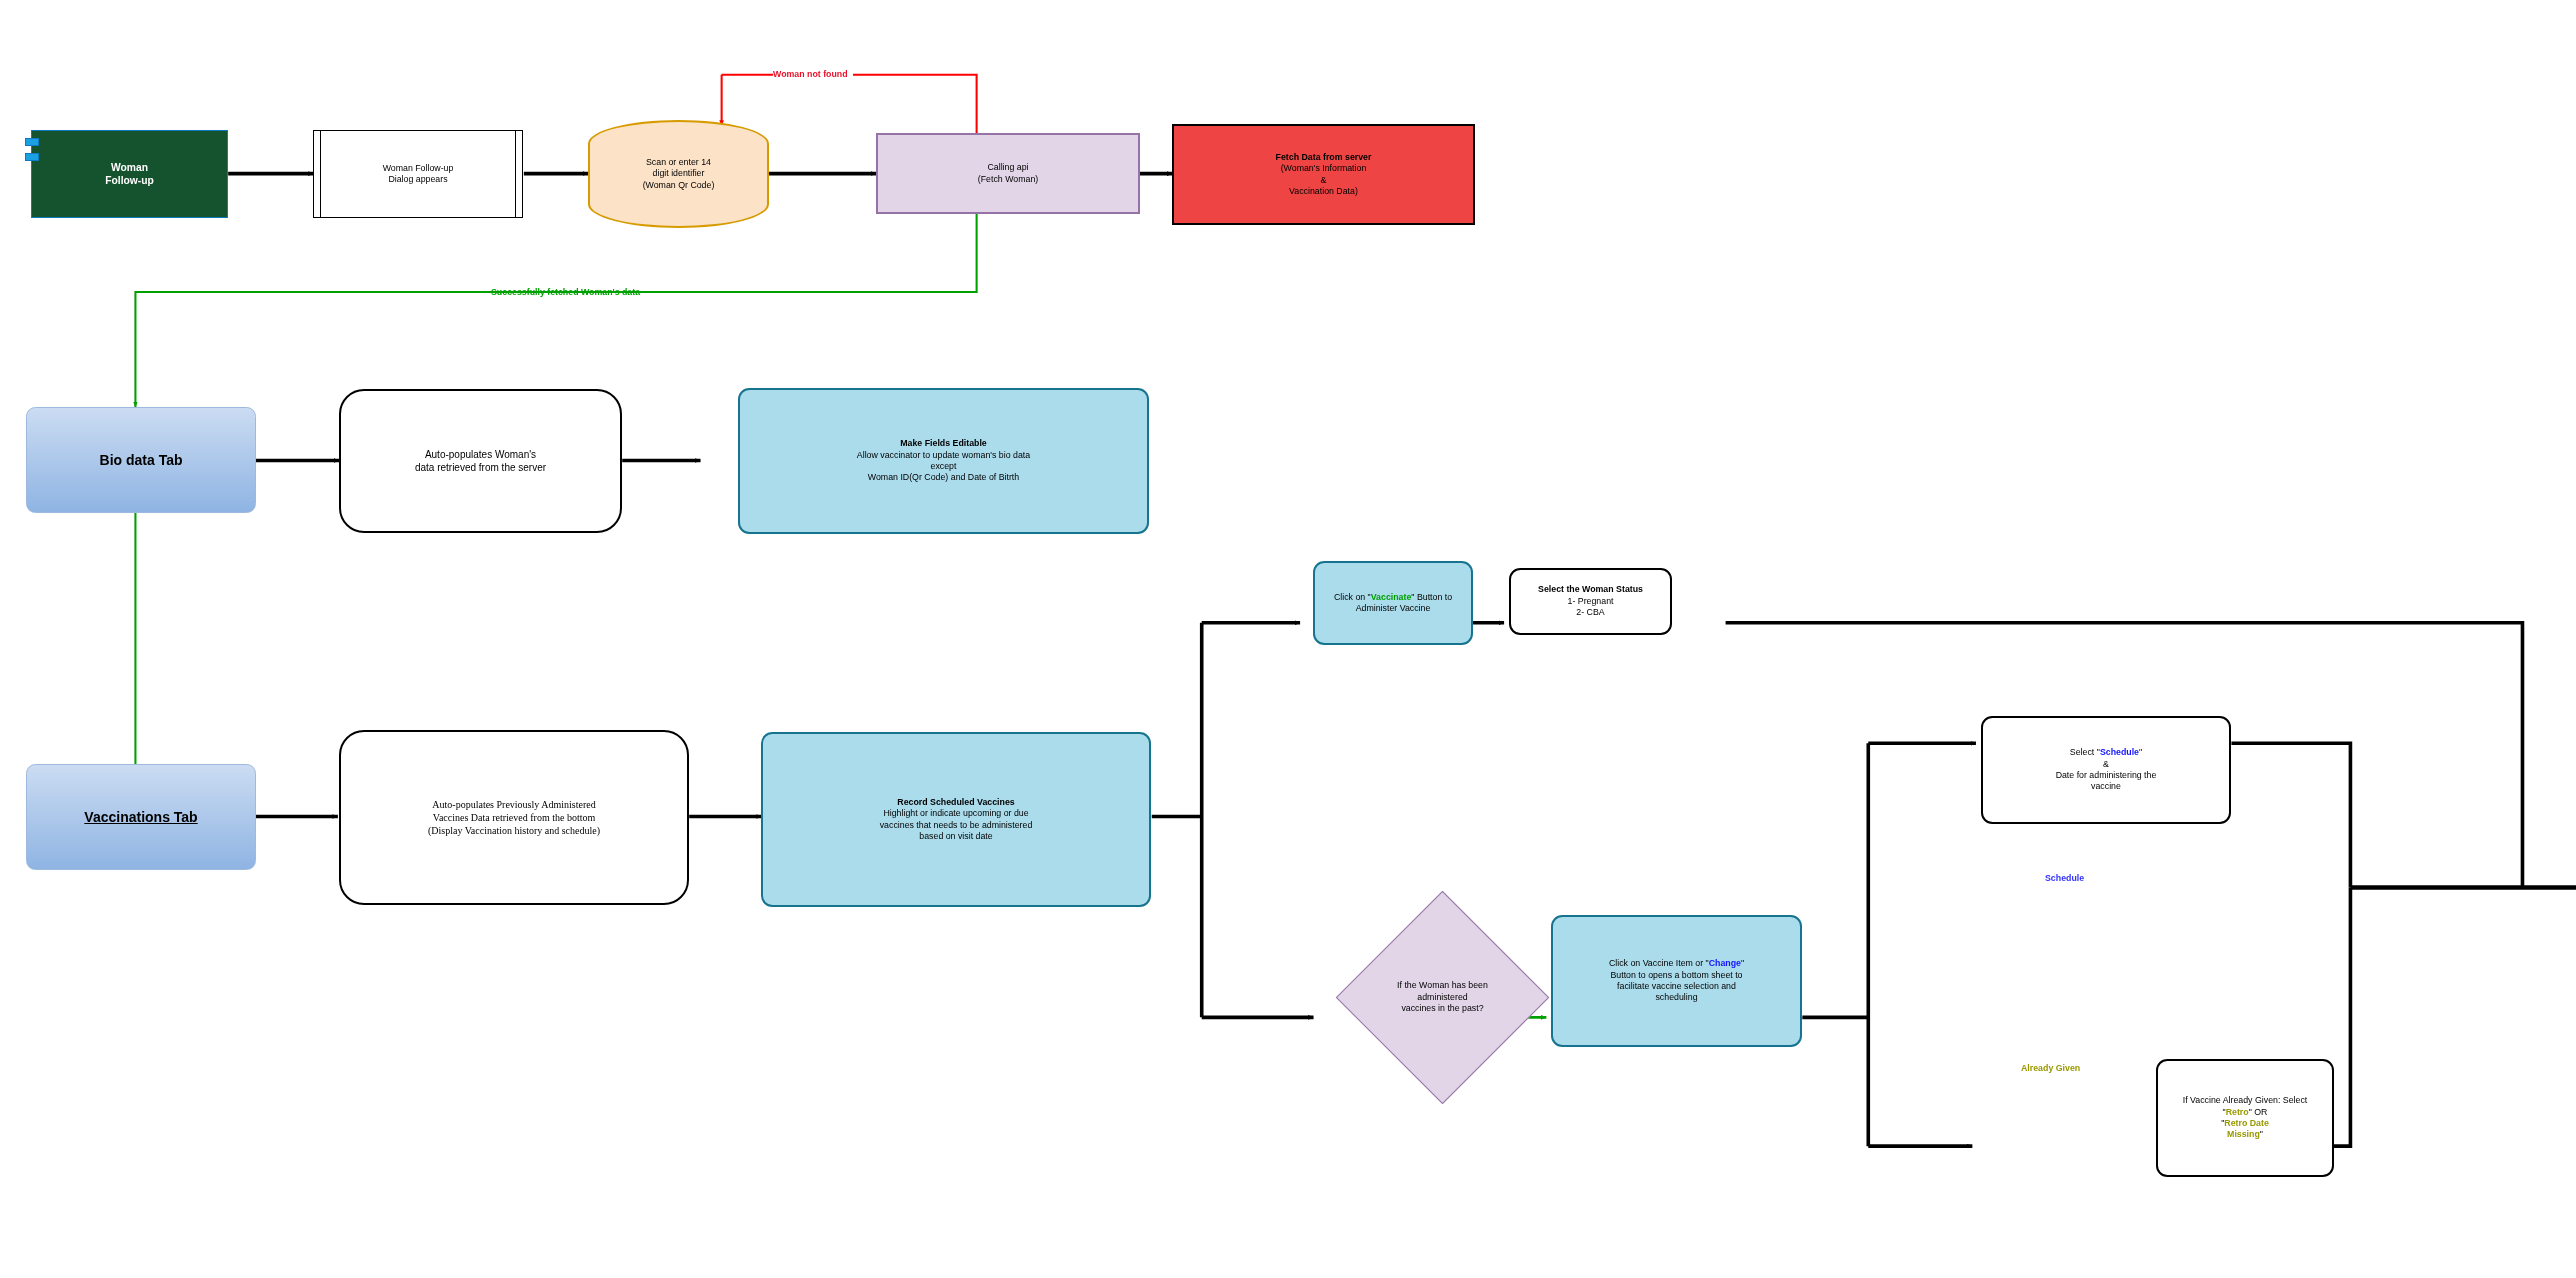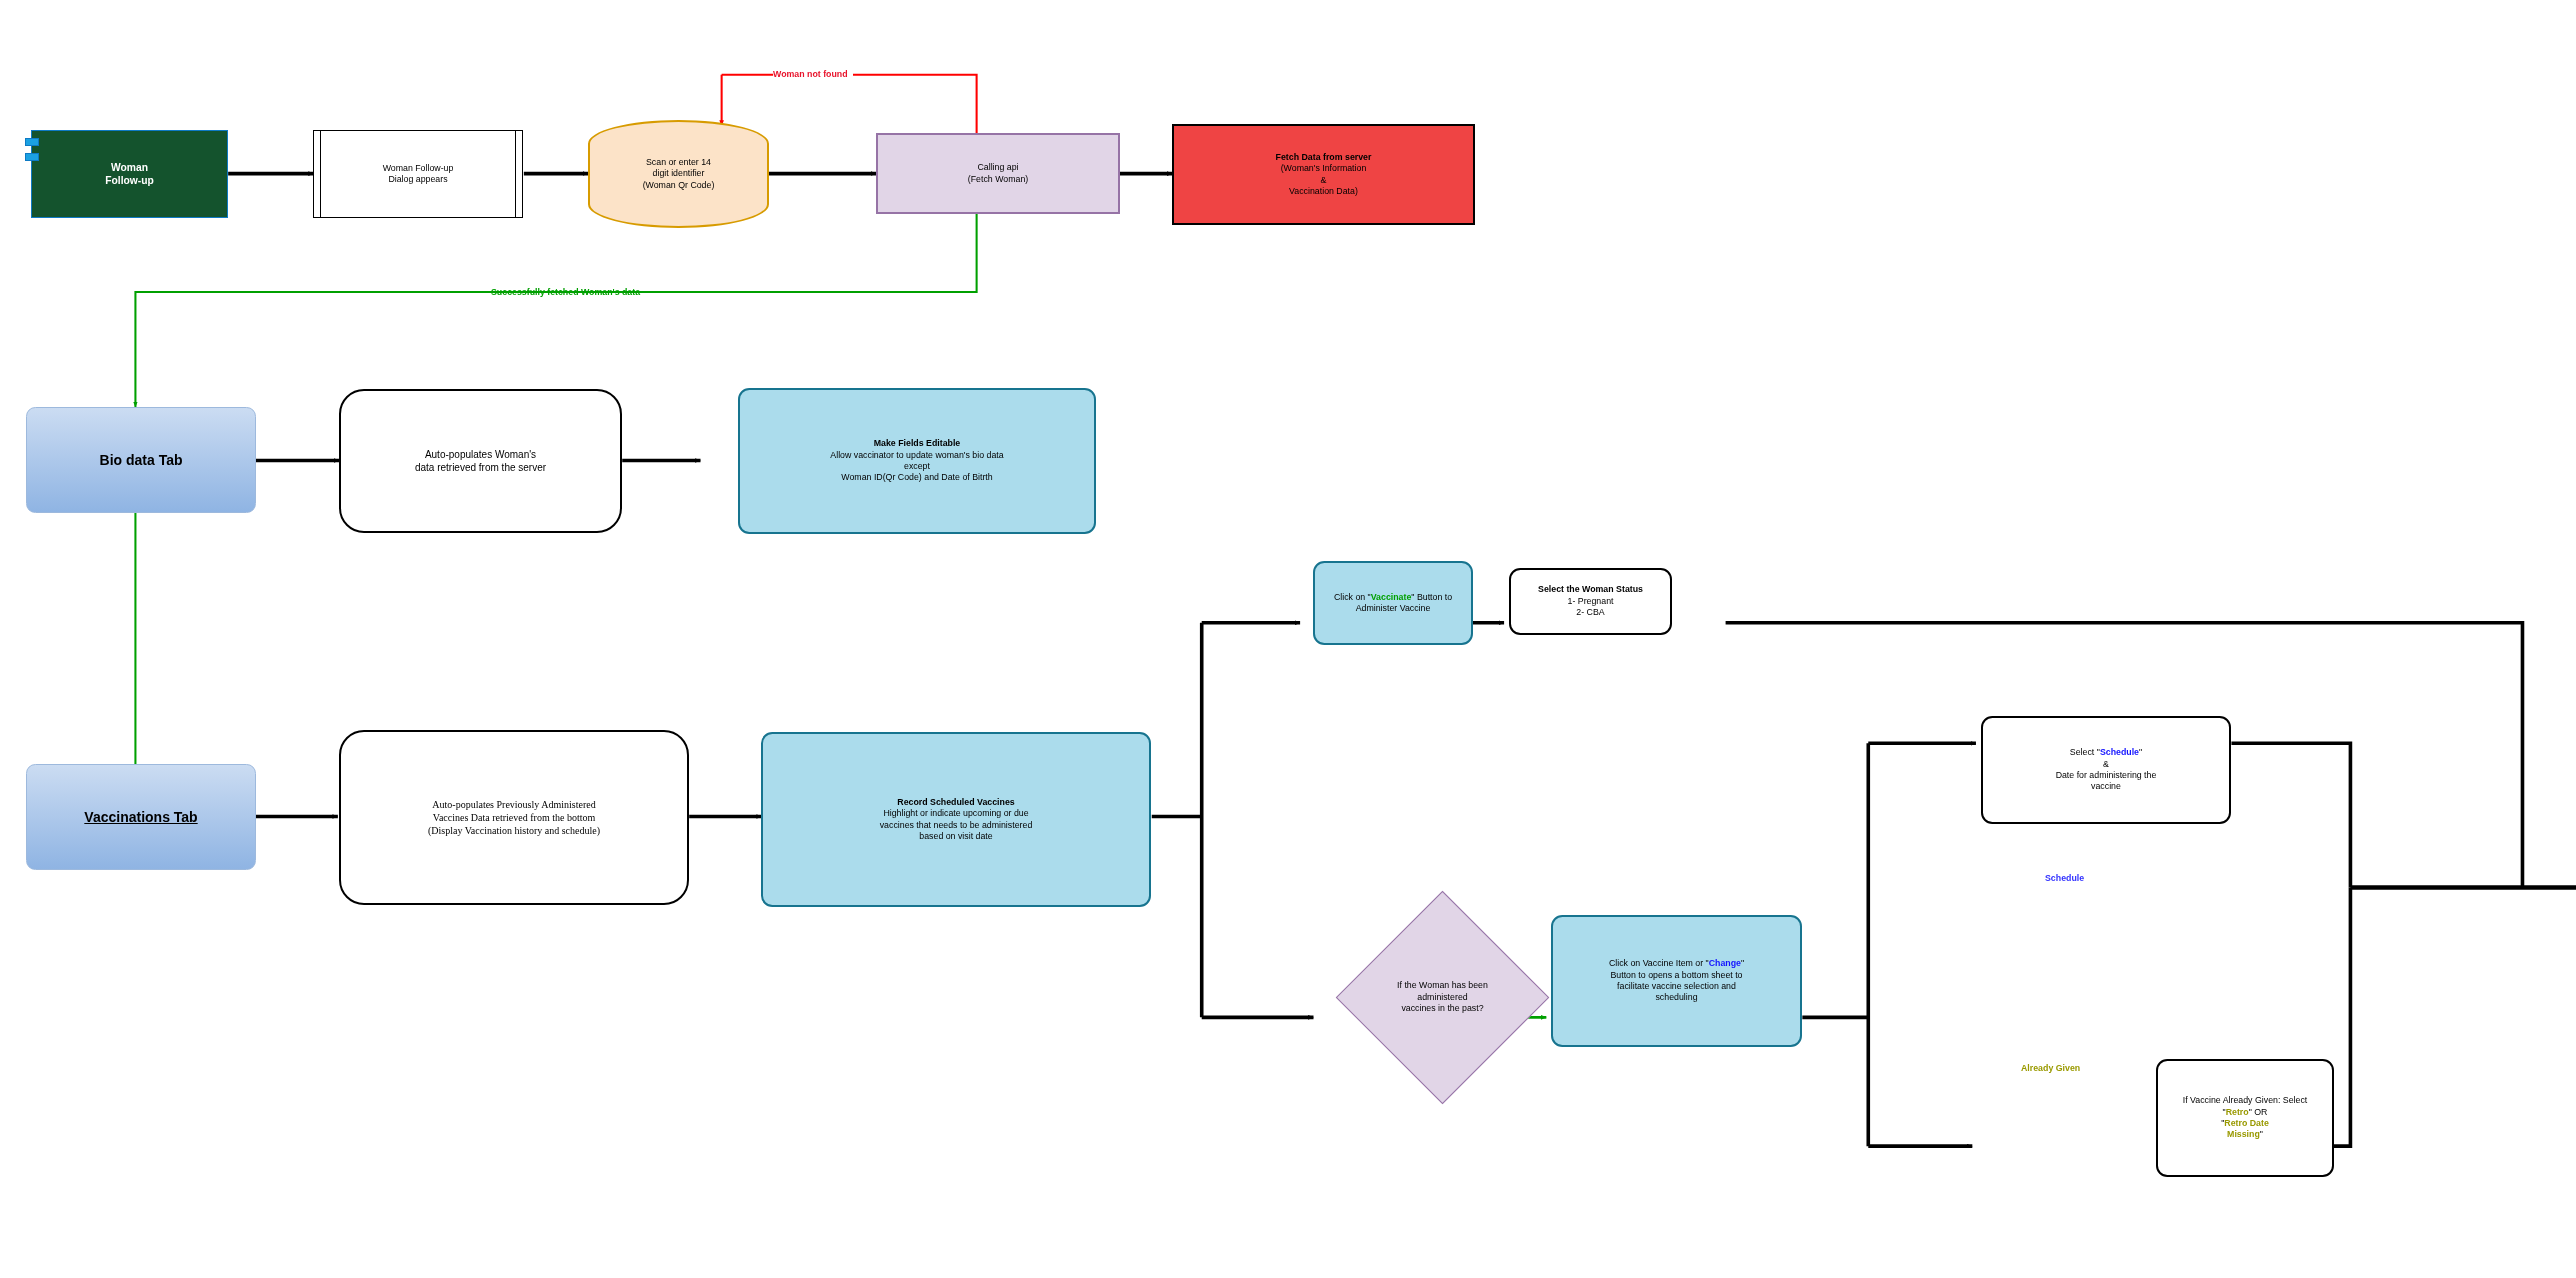--- a/index.html
+++ b/index.html
@@ -237,21 +237,21 @@
   </div>
 
   <div class="node terminator-orange" style="left:588px; top:120px; width:181px; height:108px;">
     <div class="txt">
       <div>Scan or enter 14</div>
       <div>digit identifier</div>
       <div>(Woman Qr Code)</div>
     </div>
   </div>
 
-  <div class="node api-purple" style="left:876px; top:133px; width:244px; height:81px;">
+  <div class="node api-purple" style="left:876px; top:133px; width:264px; height:81px;">
     <div class="txt">
       <div>Calling api</div>
       <div>(Fetch Woman)</div>
     </div>
   </div>
 
   <div class="node rect-black" style="left:1172px; top:124px; width:303px; height:101px;">
     <div class="txt">
       <div class="b">Fetch Data from server</div>
       <div>(Woman's Information</div>
@@ -264,21 +264,21 @@
     <div class="txt">Bio data Tab</div>
   </div>
 
   <div class="node rrect-black-lg" style="left:339px; top:389px; width:283px; height:144px;">
     <div class="txt">
       <div>Auto-populates Woman's</div>
       <div>data retrieved from the server</div>
     </div>
   </div>
 
-  <div class="node cyan-box" style="left:738px; top:388px; width:358px; height:146px;">
+  <div class="node cyan-box" style="left:738px; top:388px; width:411px; height:146px;">
     <div class="txt">
       <div class="b">Make Fields Editable</div>
       <div>Allow vaccinator to update woman's bio data</div>
       <div>except</div>
       <div>Woman ID(Qr Code) and Date of Bitrth</div>
     </div>
   </div>
 
   <div class="node tab-blue" style="left:26px; top:764px; width:230px; height:106px;text-decoration:underline;">
     <div class="txt">Vaccinations Tab</div>

